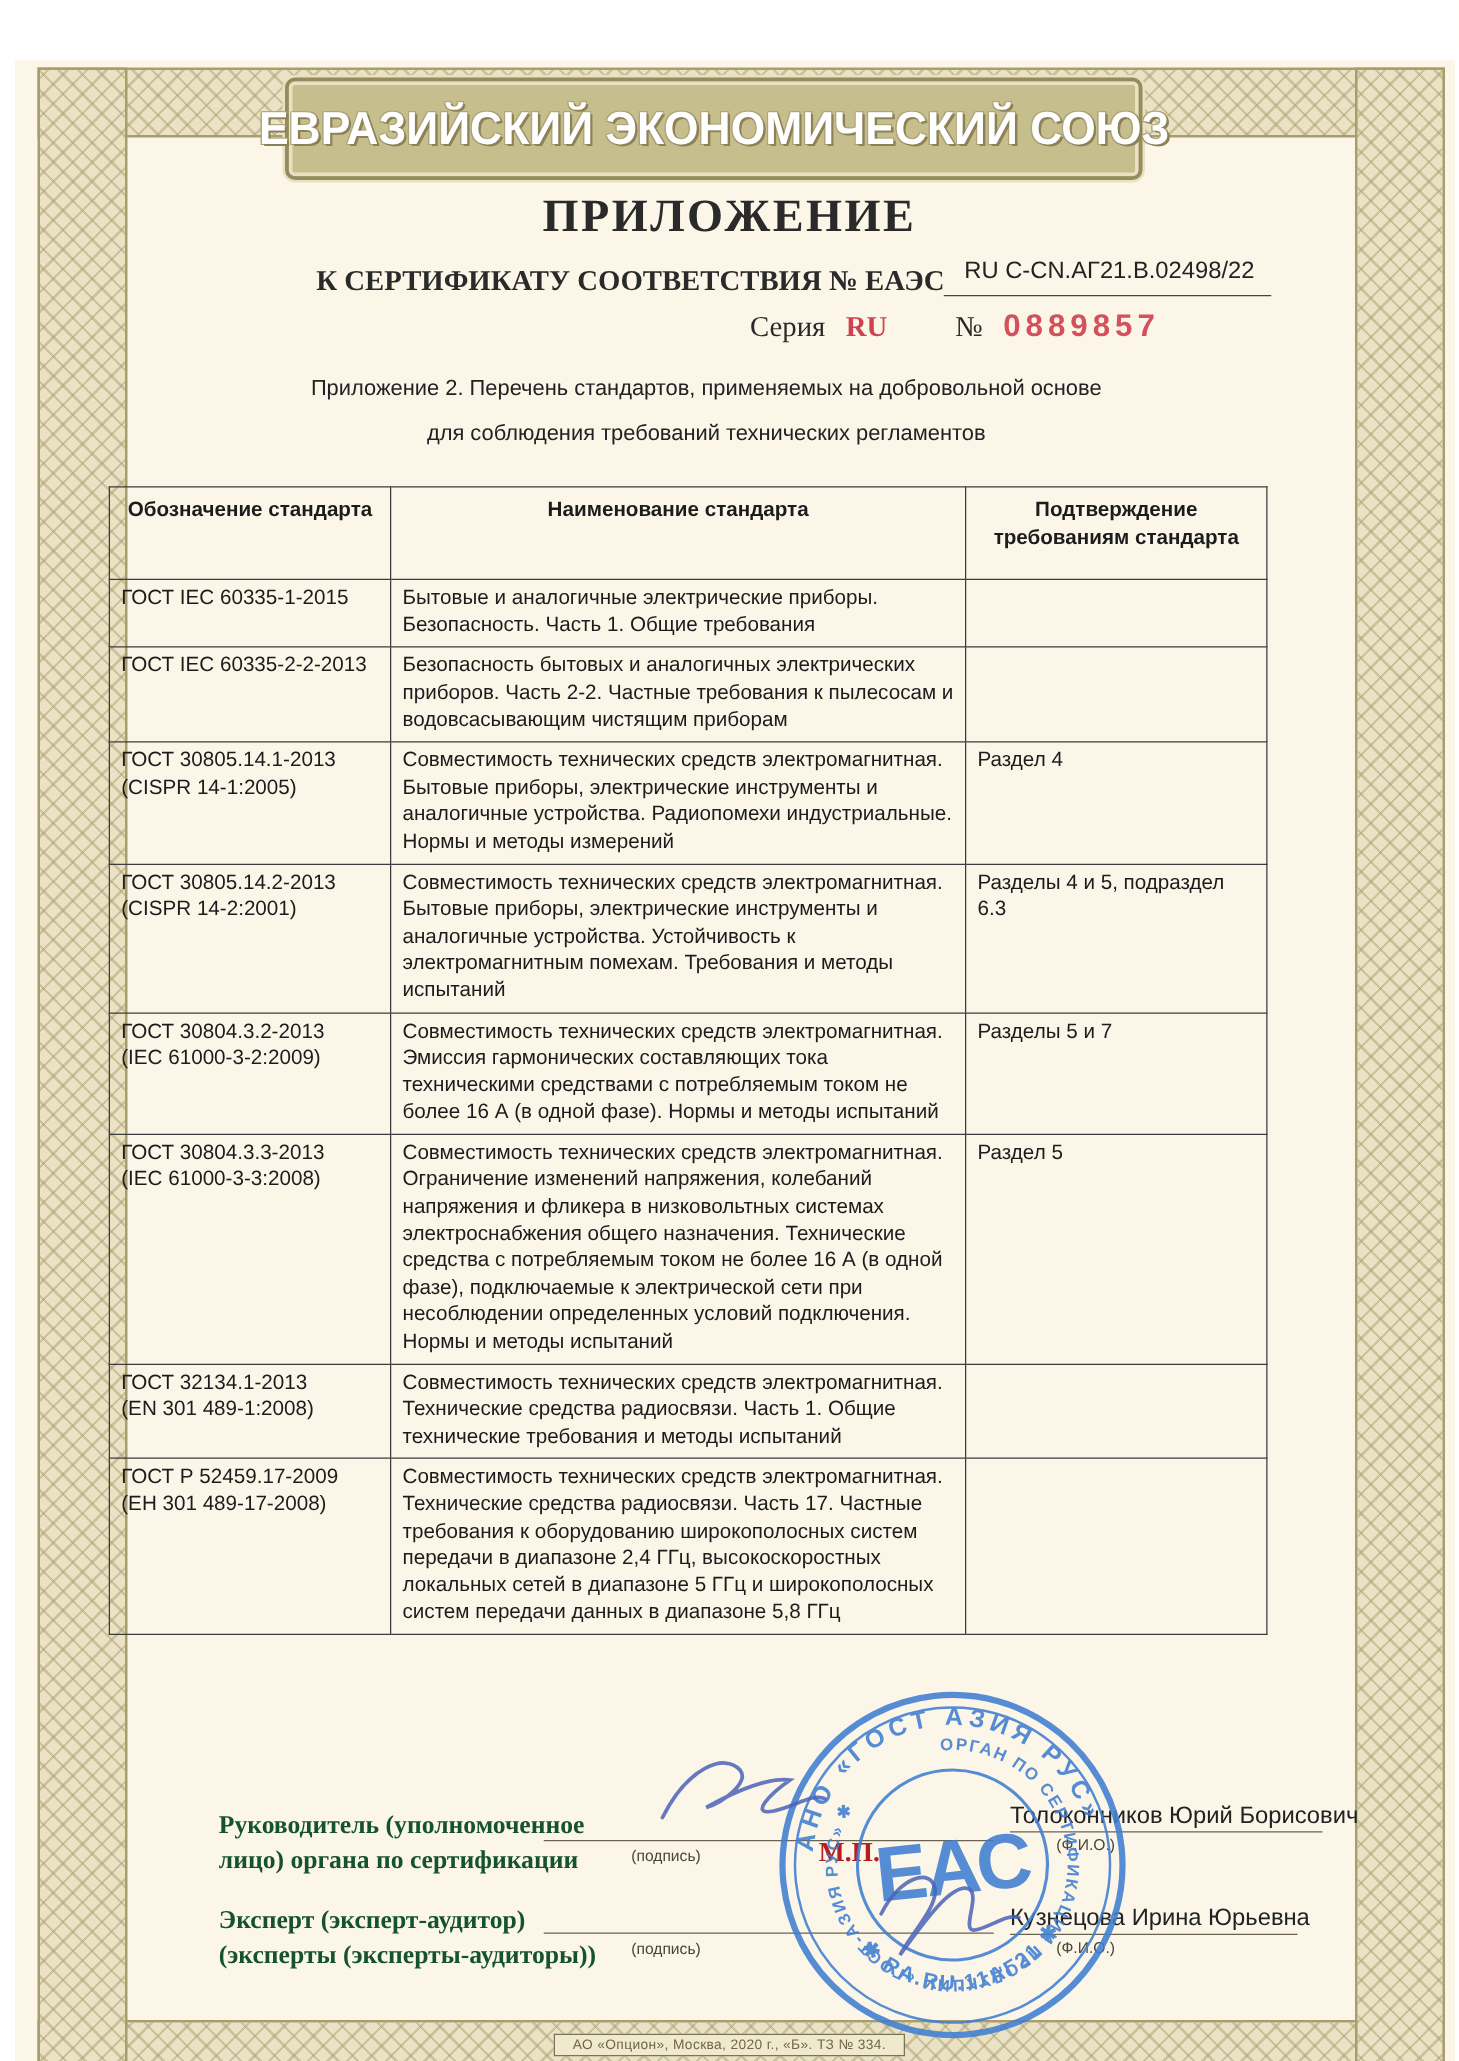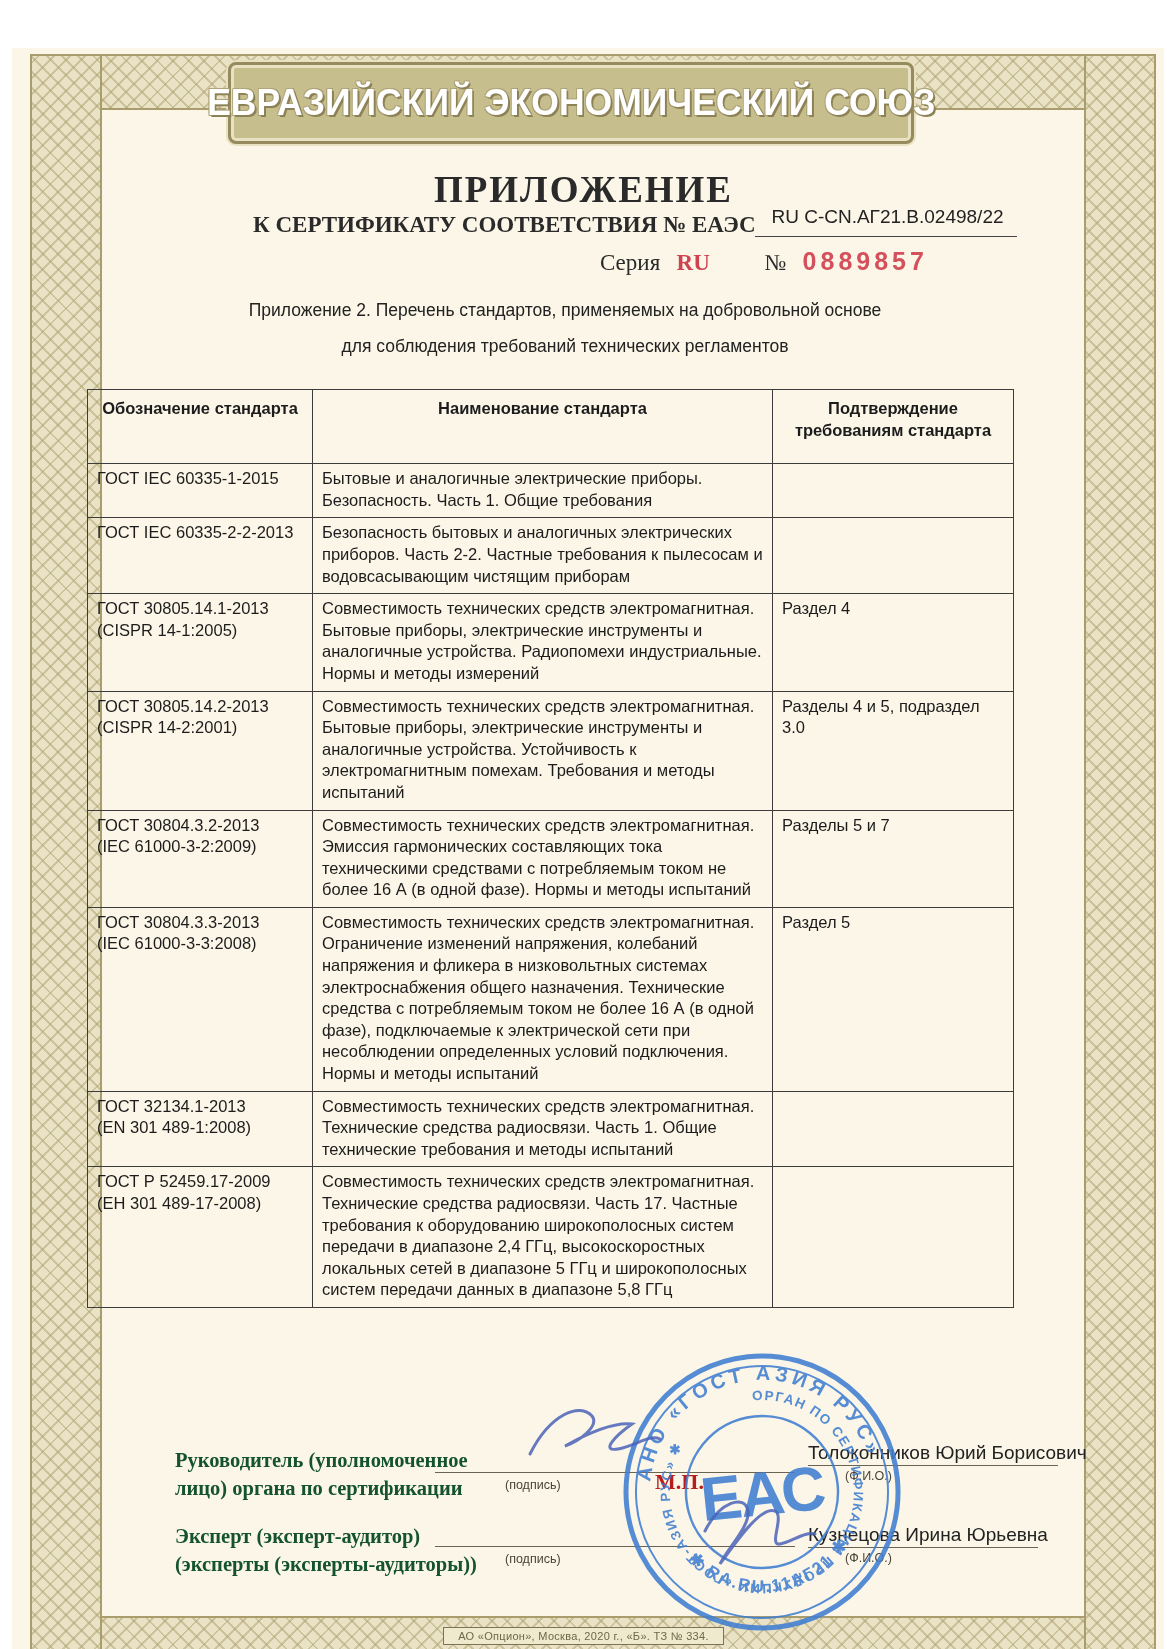--- a/index.html
+++ b/index.html
@@ -21,21 +21,21 @@
 
   
   .banner{position:absolute;left:228px;top:18px;width:680px;height:76px;background:#c7be8e;
           border:3px solid #958b5e;border-radius:8px;box-shadow:inset 0 0 0 3px #e8e1c2, 0 0 0 2px #e8e1c2;
           display:flex;align-items:center;justify-content:center;}
   .banner-text{font-weight:bold;font-size:37px;letter-spacing:0px;color:#ffffff;white-space:nowrap;
           transform:scaleX(.96);
           text-shadow:2px 2px 0 #8d8257, -1px -1px 0 #b0a67a, 1px -1px 0 #a79d72, -1px 1px 0 #a79d72;}
 
   
-  .doc-title{position:absolute;left:0;top:124px;width:100%;text-align:center;
+  .doc-title{position:absolute;left:0;top:108px;width:100%;text-align:center;
           font-family:"Liberation Serif","DejaVu Serif",serif;font-weight:bold;font-size:37px;letter-spacing:2px;color:#2a2a2a;}
   .cert-line-label{position:absolute;left:253px;top:168px;font-family:"Liberation Serif","DejaVu Serif",serif;
           font-weight:bold;font-size:23px;color:#2a2a2a;}
   .cert-number{position:absolute;left:760px;top:162px;width:255px;text-align:center;font-size:19px;color:#222;}
   .cert-underline{position:absolute;left:755px;top:192px;width:262px;border-bottom:1.5px solid #444;}
   .series-row{position:absolute;left:600px;top:203px;width:420px;font-size:23px;}
   .series-label{font-family:"Liberation Serif","DejaVu Serif",serif;color:#2a2a2a;}
   .series-value{font-family:"Liberation Serif","DejaVu Serif",serif;font-weight:bold;color:#cf4350;margin-left:10px;}
   .number-label{font-family:"Liberation Serif","DejaVu Serif",serif;color:#2a2a2a;margin-left:48px;}
   .form-number{font-family:Liberation Sans, sans-serif;font-weight:bold;color:#d4505c;
@@ -124,21 +124,21 @@
       <tr>
         <td class="pre">ГОСТ 30805.14.1-2013
 (CISPR 14-1:2005)</td>
         <td>Совместимость технических средств электромагнитная. Бытовые приборы, электрические инструменты и аналогичные устройства. Радиопомехи индустриальные. Нормы и методы измерений</td>
         <td>Раздел 4</td>
       </tr>
       <tr>
         <td class="pre">ГОСТ 30805.14.2-2013
 (CISPR 14-2:2001)</td>
         <td>Совместимость технических средств электромагнитная. Бытовые приборы, электрические инструменты и аналогичные устройства. Устойчивость к электромагнитным помехам. Требования и методы испытаний</td>
-        <td>Разделы 4 и 5, подраздел 3.0</td>
+        <td>Разделы 4 и 5, подраздел 6.3</td>
       </tr>
       <tr>
         <td class="pre">ГОСТ 30804.3.2-2013
 (IEC 61000-3-2:2009)</td>
         <td>Совместимость технических средств электромагнитная. Эмиссия гармонических составляющих тока техническими средствами с потребляемым током не более 16 А (в одной фазе). Нормы и методы испытаний</td>
         <td>Разделы 5 и 7</td>
       </tr>
       <tr>
         <td class="pre">ГОСТ 30804.3.3-2013
 (IEC 61000-3-3:2008)</td>

